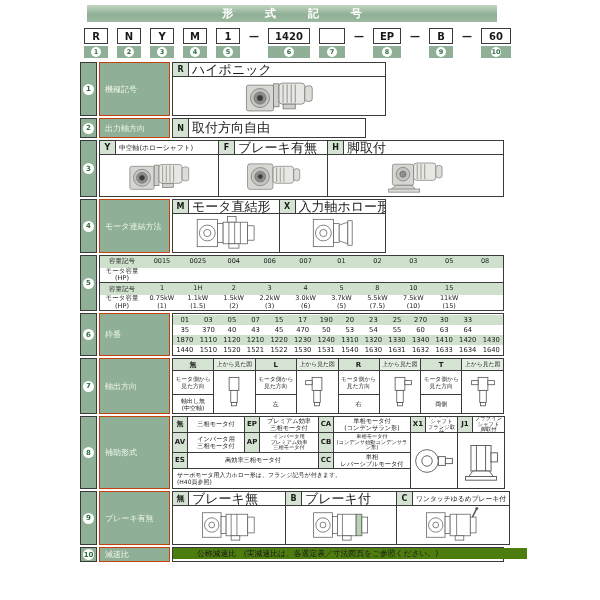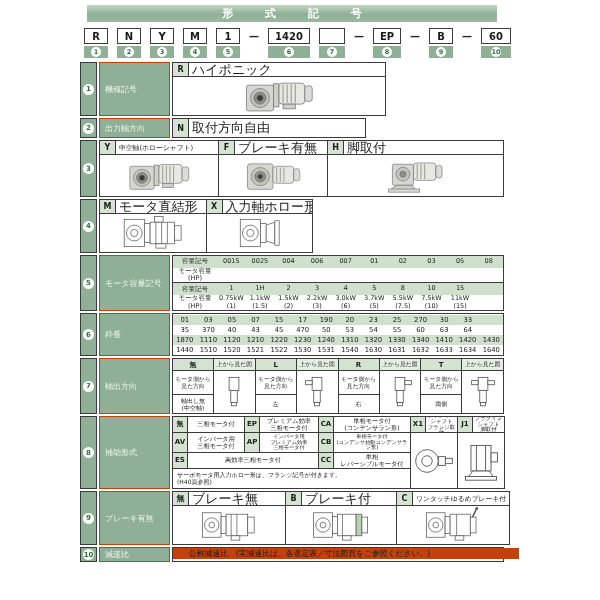--- a/index.html
+++ b/index.html
@@ -86,21 +86,21 @@
   .gsym{background:#d5e4d2;font-weight:bold;font-size:7px;}
   .gdesc{font-size:6.2px;white-space:pre-line;padding:0 1px;}
   .gnote{grid-column:1/7;border-right:1px solid #3a3a3a;font-size:6px;justify-content:flex-start;
          padding-left:4px;text-align:left;white-space:pre-line;}
   .gimg{display:flex;align-items:center;justify-content:center;background:#fff;
         border-right:1px solid #3a3a3a;}
   .gimg:last-child{border-right:none;}
   .noR{border-right:none;}
 
   
-  .ratio{background:#c2410c;display:flex;align-items:center;padding-left:16px;font-size:7.8px;width:100%;}
+  .ratio{background:#4d7c0f;display:flex;align-items:center;padding-left:24px;font-size:7.8px;width:100%;}
 </style>
 </head>
 <body>
 
 <div class="page">
 
   <svg width="0" height="0" style="position:absolute" aria-hidden="true">
     <defs>
       <g id="gm34" stroke="#6a6a66" stroke-width="1">
         <rect x="4" y="12" width="40" height="38" rx="3" fill="#d6d6d2"></rect>
@@ -365,20 +365,21 @@
                 </svg>
             </div>
           </div>
         </div>
       </div>
 
       <div class="trow" style="height:54px">
         <div class="numcell">
             <span class="ncirc">4</span>
           </div>
+        <div class="labelcell">モータ連結方法</div>
         <div class="contentcell">
           <div class="cbox" style="width:212px">
             <div class="strip">
               <span class="sym">M</span>
               <span class="desc">モータ直結形</span>
               <span class="sym vsep" style="border-left:1px solid #3a3a3a">X</span>
               <span class="desc">入力軸ホロー形</span>
             </div>
             <div style="flex:1;display:flex">
               <div class="imgarea">
@@ -393,21 +394,20 @@
               </div>
             </div>
           </div>
         </div>
       </div>
 
       <div class="trow" style="height:56px">
         <div class="numcell">
             <span class="ncirc">5</span>
           </div>
-        <div class="labelcell">モータ容量記号</div>
         <div class="contentcell">
           <div class="cbox full">
             <div class="caprow band hrow">
               <span class="cap-label">容量記号</span>
               <span class="capcells">
                   <span class="cap-cell">0015</span>
                   <span class="cap-cell">0025</span>
                   <span class="cap-cell">004</span>
                   <span class="cap-cell">006</span>
                   <span class="cap-cell">007</span>

